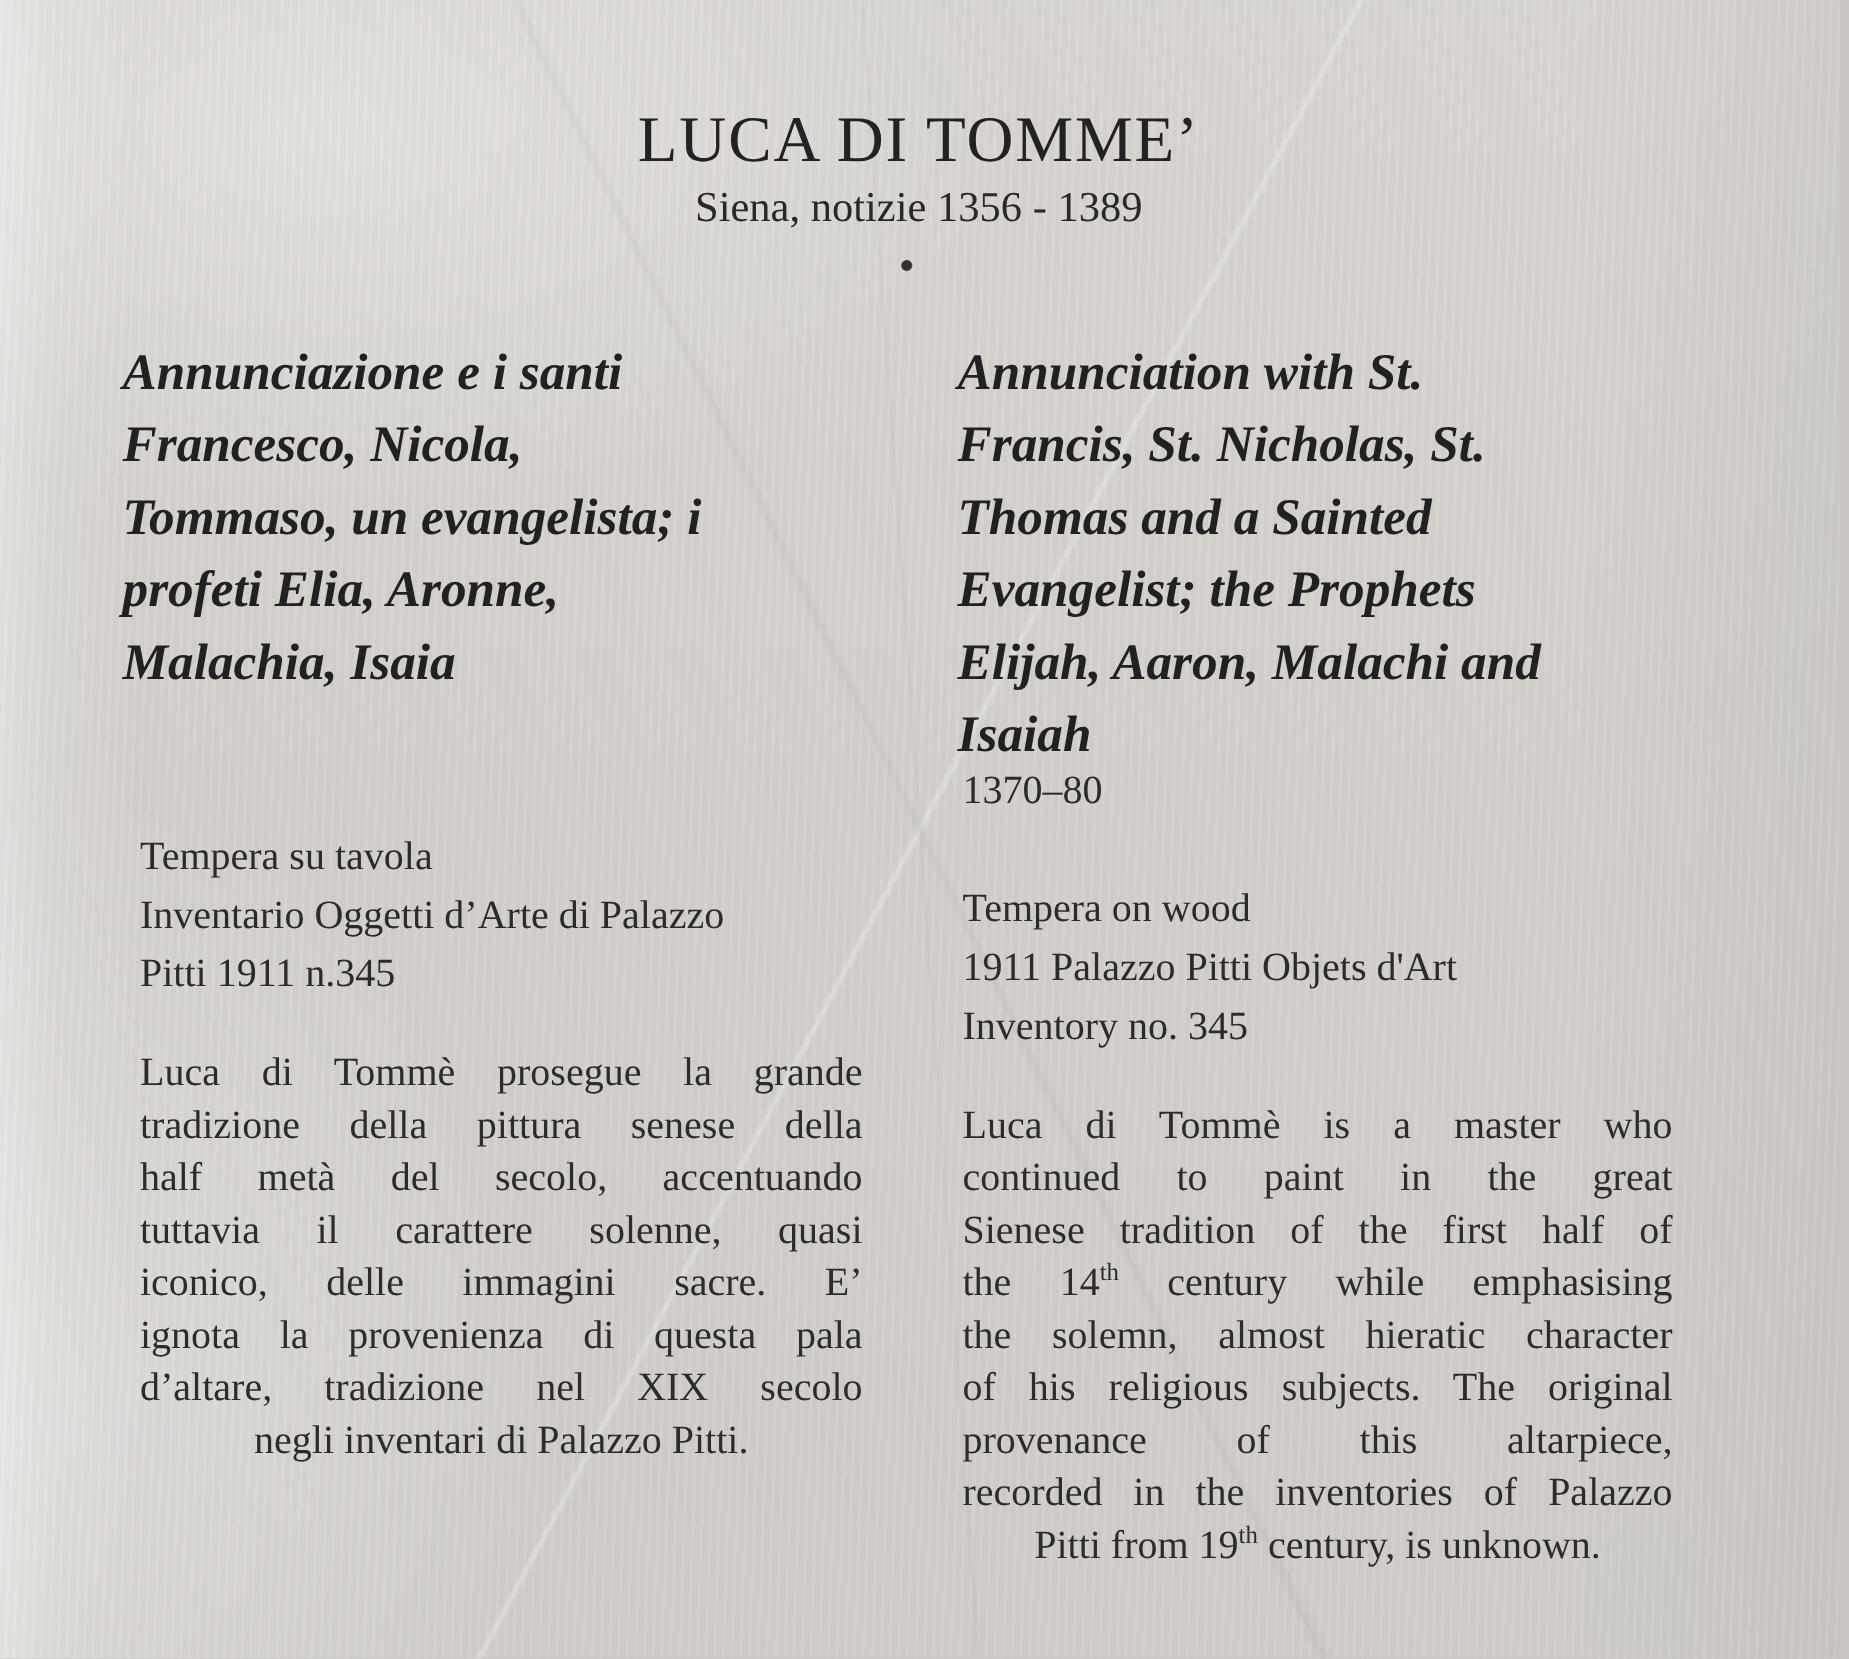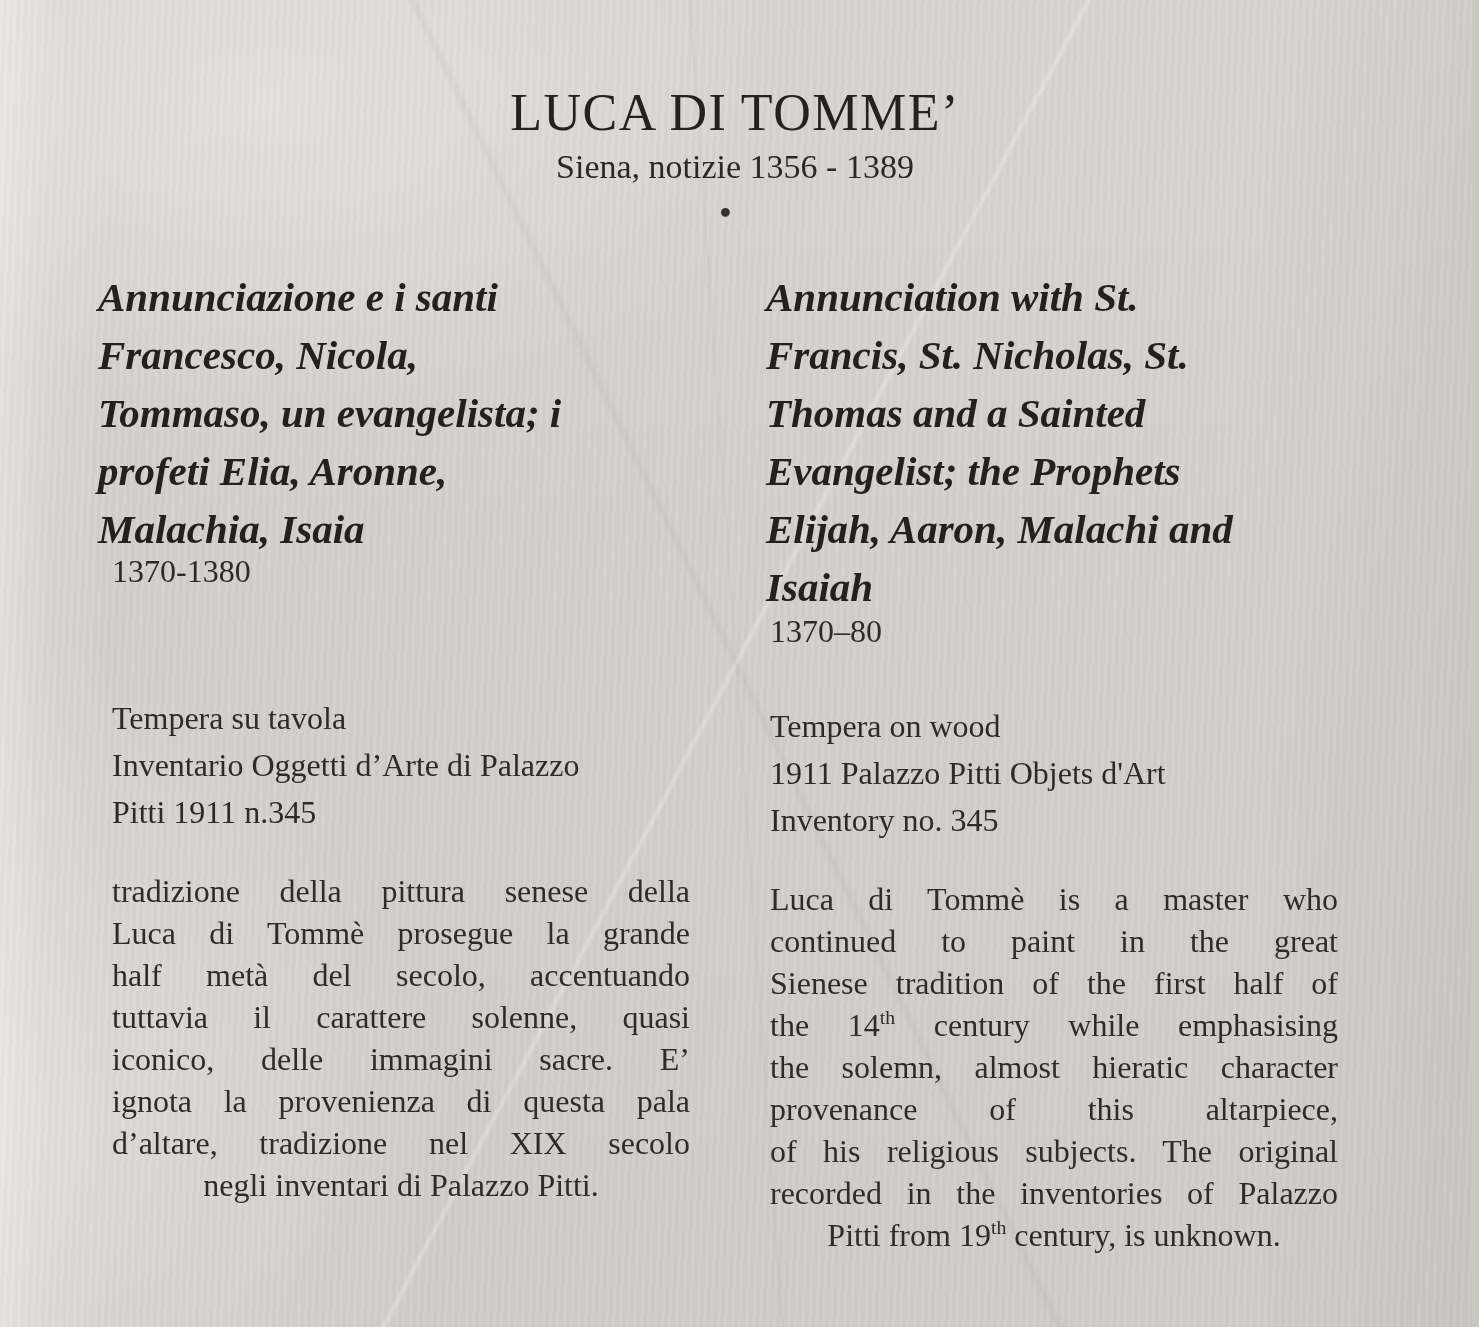--- a/index.html
+++ b/index.html
@@ -125,31 +125,30 @@
   <span class="ink-dot">.</span>
 
   <div class="col col-it">
     <div class="work-title">
       <div class="tline">Annunciazione e i santi</div>
       <div class="tline">Francesco, Nicola,</div>
       <div class="tline">Tommaso, un evangelista; i</div>
       <div class="tline">profeti Elia, Aronne,</div>
       <div class="tline">Malachia, Isaia</div>
     </div>
-    <div class="work-date">1370-1380</div>
 
     <div class="medium">
       <div>Tempera su tavola</div>
       <div>Inventario Oggetti d’Arte di Palazzo</div>
       <div>Pitti 1911 n.345</div>
     </div>
 
     <div class="body-par">
+      <div class="bline">Luca di Tommè prosegue la grande</div>
       <div class="bline">tradizione della pittura senese della</div>
-      <div class="bline">Luca di Tommè prosegue la grande</div>
       <div class="bline">half metà del secolo, accentuando</div>
       <div class="bline">tuttavia il carattere solenne, quasi</div>
       <div class="bline">iconico, delle immagini sacre. E’</div>
       <div class="bline">ignota la provenienza di questa pala</div>
       <div class="bline">d’altare, tradizione nel XIX secolo</div>
       <div class="bline last">negli inventari di Palazzo Pitti.</div>
     </div>
   </div>
 
   <div class="col col-en">
@@ -168,20 +167,20 @@
       <div>1911 Palazzo Pitti Objets d'Art</div>
       <div>Inventory no. 345</div>
     </div>
 
     <div class="body-par">
       <div class="bline">Luca di Tommè is a master who</div>
       <div class="bline">continued to paint in the great</div>
       <div class="bline">Sienese tradition of the first half of</div>
       <div class="bline"><span>the 14</span><sup>th</sup><span> century while emphasising</span></div>
       <div class="bline">the solemn, almost hieratic character</div>
+      <div class="bline">of his religious subjects. The original</div>
       <div class="bline">provenance of this altarpiece,</div>
-      <div class="bline">of his religious subjects. The original</div>
       <div class="bline">recorded in the inventories of Palazzo</div>
       <div class="bline last"><span>Pitti from 19</span><sup>th</sup><span> century, is unknown.</span></div>
     </div>
   </div>
 
 </div>
 
 </body></html>

